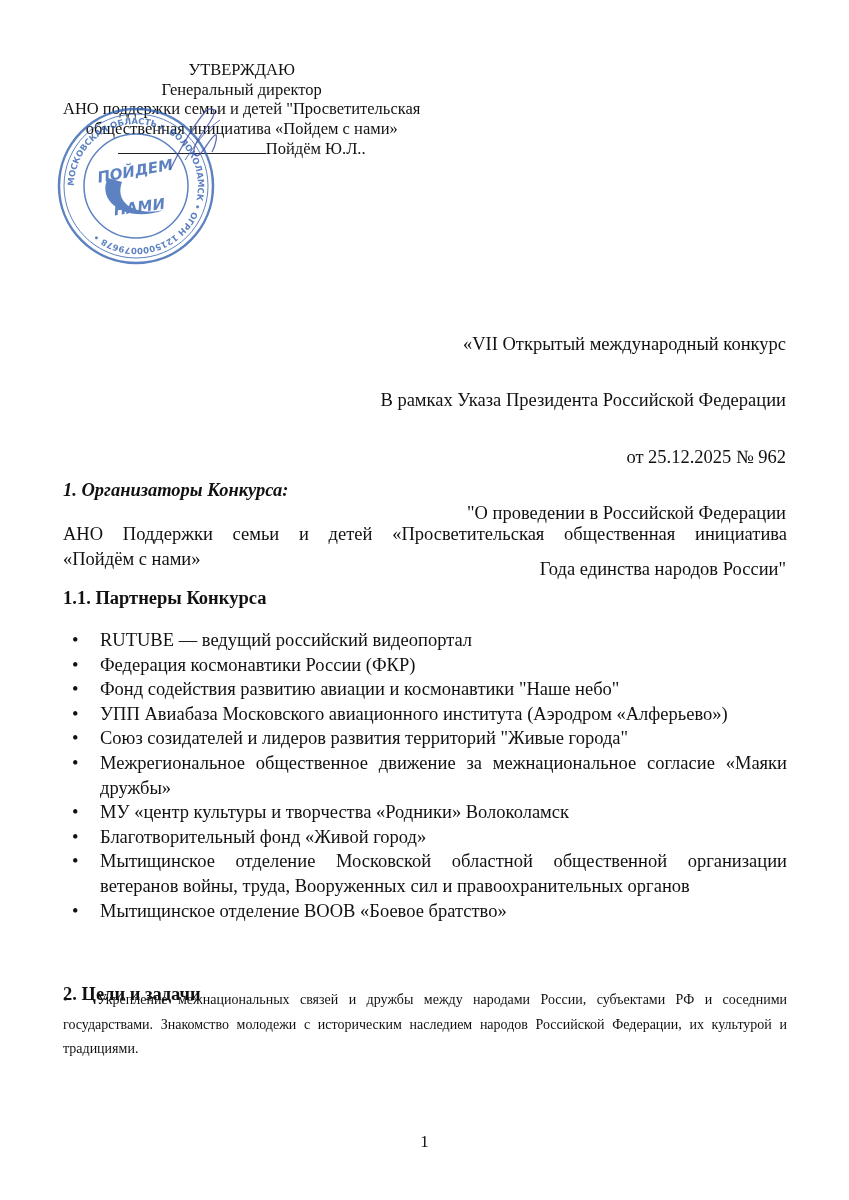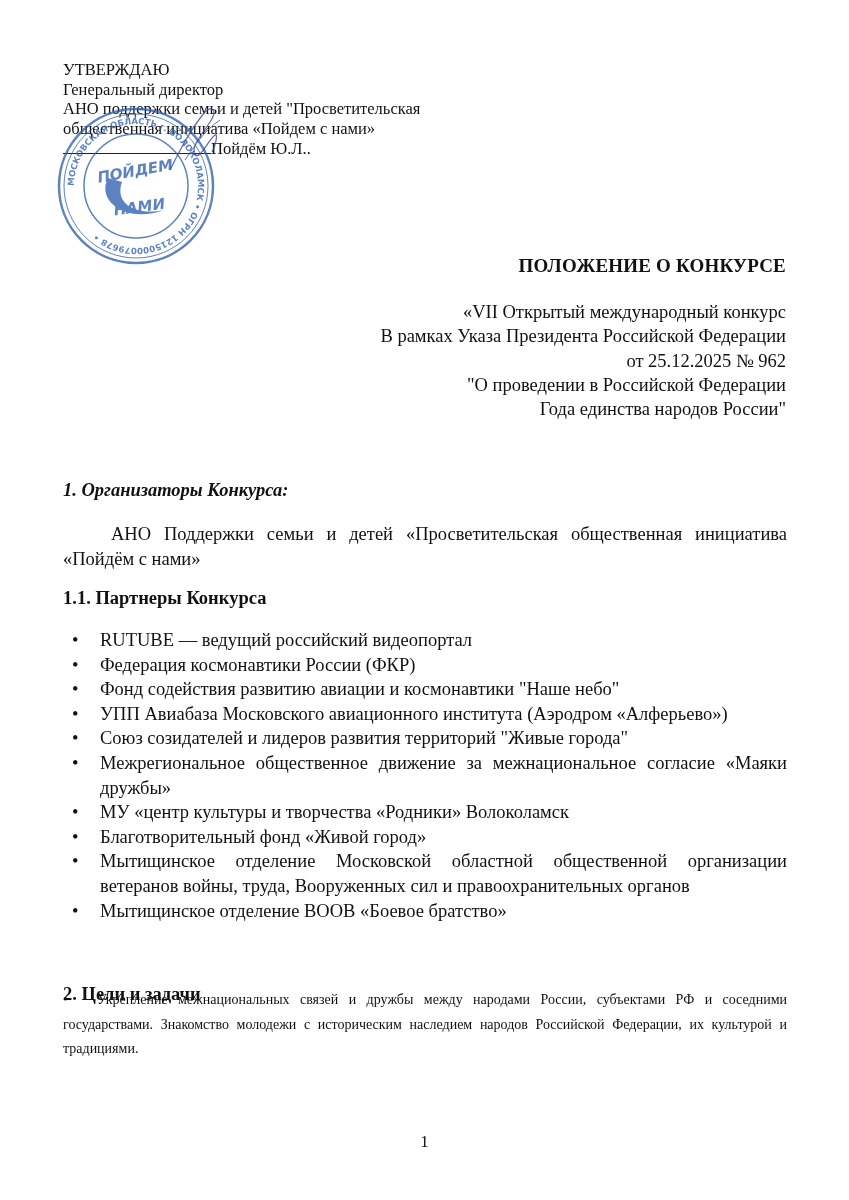--- a/index.html
+++ b/index.html
@@ -2,32 +2,32 @@
 <html><head>
 <meta charset="utf-8">
 <style>
   html, body { margin: 0; padding: 0; background: #ffffff; }
   body { width: 849px; height: 1200px; position: relative; overflow: hidden;
          font-family: "Liberation Serif", "DejaVu Serif", serif; color: #111; }
   .page { position: absolute; left: 0; top: 0; width: 849px; height: 1200px; background: #fff; }
 
   
   .approval { position: absolute; left: 63px; top: 60px; font-size: 16.5px; line-height: 19.5px; z-index: 2; }
-  .approval div { white-space: nowrap; }
+  .approval div { white-space: nowrap; text-align: center; }
   .sig-row { position: relative; }
   .sig-row .blank { display: inline-block; width: 148px; border-bottom: 1px solid #222; height: 15px; }
   .date-row .blank { display: inline-block; width: 62px; border-bottom: 1px solid #222; height: 15px; margin-right: 2px; }
 
   .stamp { position: absolute; left: 56px; top: 106px; width: 160px; height: 160px; z-index: 3; opacity: 0.78; pointer-events: none; }
   .signature { position: absolute; left: 160px; top: 100px; width: 80px; height: 80px; z-index: 4; opacity: 0.8; }
 
   
   .title { position: absolute; right: 63px; top: 255px; font-size: 19px; font-weight: bold; text-align: right; letter-spacing: 0.2px; }
   .subtitle { position: absolute; right: 63px; top: 300px; font-size: 18.5px; line-height: 24.3px; text-align: right; }
-  .subtitle div { white-space: nowrap; }
+  .subtitle div { white-space: nowrap; margin-top: 32px; }
 
   .h { position: absolute; left: 63px; font-weight: bold; font-size: 18.5px; }
   .para { position: absolute; left: 63px; width: 724px; font-size: 18.5px; line-height: 24.5px; text-align: justify; }
 
   ul.partners { position: absolute; left: 63px; top: 628px; width: 724px; margin: 0; padding: 0; list-style: none; font-size: 18.5px; line-height: 24.6px; }
   ul.partners li { position: relative; padding-left: 37px; text-align: justify; }
   ul.partners li .bullet { position: absolute; left: 9px; top: 0; }
 
   .goal { position: absolute; left: 63px; top: 988px; width: 724px; font-size: 14px; line-height: 24.5px; text-align: justify; }
   .goal .bullet { display: inline-block; width: 34px; }
@@ -62,32 +62,31 @@
     <path d="M52,72 C40,95 70,118 108,104 C80,110 58,98 66,76 Z" fill="#2f5fb0"></path>
     <text x="80" y="70" text-anchor="middle" font-family="DejaVu Sans, sans-serif" font-size="15" font-weight="bold" font-style="italic" fill="#2f5fb0" transform="rotate(-10 80 70)">ПОЙДЕМ</text>
     <text x="84" y="106" text-anchor="middle" font-family="DejaVu Sans, sans-serif" font-size="15" font-weight="bold" font-style="italic" fill="#2f5fb0" transform="rotate(-8 84 106)">НАМИ</text>
   </svg>
 
   <svg class="signature" viewBox="0 0 80 80">
     <path d="M10,70 C20,50 30,30 45,12 C52,5 58,10 50,22 C42,34 30,48 35,55 C40,60 48,40 55,35 C58,33 56,45 52,52" fill="none" stroke="#3a4aa0" stroke-width="1.3"></path>
     <path d="M25,60 C35,45 45,30 60,20" fill="none" stroke="#3a4aa0" stroke-width="1"></path>
   </svg>
 
-  <div class="title">ПОЛОЖЕНИЕ О КОНКУРСЕ</div>
   <div class="subtitle">
     <div>«VII Открытый международный конкурс</div>
     <div>В рамках Указа Президента Российской Федерации</div>
     <div>от 25.12.2025 № 962</div>
     <div>"О проведении в Российской Федерации</div>
     <div>Года единства народов России"</div>
   </div>
 
   <div class="h" style="top:480px;font-style:italic;">1. Организаторы Конкурса:</div>
   <div class="para" style="top:522px;">
-    <div style="text-align:justify;text-align-last:justify;margin-left:48px;">АНО Поддержки семьи и детей «Просветительская общественная инициатива</div>
+    <div style="text-align:justify;text-align-last:justify;">АНО Поддержки семьи и детей «Просветительская общественная инициатива</div>
     <div>«Пойдём с нами»</div>
   </div>
 
   <div class="h" style="top:588px;">1.1. Партнеры Конкурса</div>
   <ul class="partners">
     <li><span class="bullet">•</span><span>RUTUBE — ведущий российский видеопортал</span></li>
     <li><span class="bullet">•</span><span>Федерация космонавтики России (ФКР)</span></li>
     <li><span class="bullet">•</span><span>Фонд содействия развитию авиации и космонавтики "Наше небо"</span></li>
     <li><span class="bullet">•</span><span>УПП Авиабаза Московского авиационного института (Аэродром «Алферьево»)</span></li>
     <li><span class="bullet">•</span><span>Союз созидателей и лидеров развития территорий "Живые города"</span></li>

